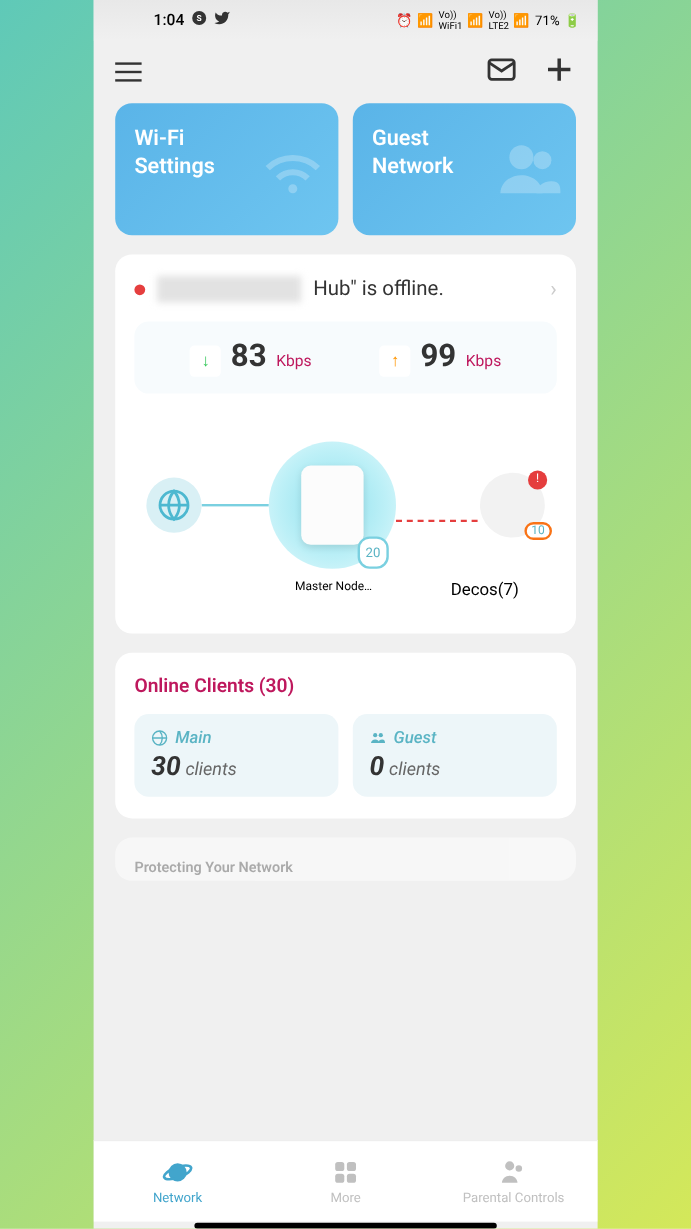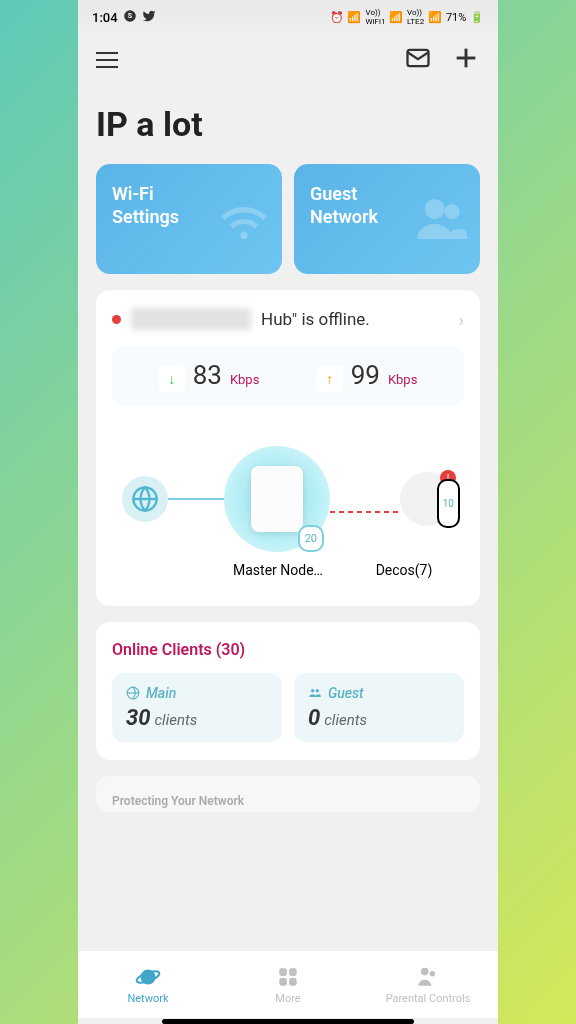--- a/index.html
+++ b/index.html
@@ -21,21 +21,21 @@
     .status-bar {
       display: flex;
       justify-content: space-between;
       align-items: center;
       padding: 8px 14px;
       font-size: 13px;
       background: linear-gradient(to bottom, #e8e8e8, #f0f0f0);
     }
     .status-left { display: flex; align-items: center; gap: 5px; }
     .status-right { display: flex; align-items: center; gap: 4px; font-size: 11px; }
-    .status-clock { font-weight: 500; }
+    .status-clock { font-weight: 500; margin-left: 36px; }
     .status-icon { font-size: 14px; }
     .header {
       display: flex;
       justify-content: space-between;
       align-items: center;
       padding: 10px 18px;
     }
     .hamburger { display: flex; flex-direction: column; gap: 5px; cursor: pointer; }
     .hamburger span { width: 22px; height: 2px; background: #333; }
     .header-right { display: flex; align-items: center; gap: 20px; }
@@ -85,21 +85,21 @@
       background: #f7fbfd;
       border-radius: 12px;
       padding: 14px 18px;
       display: flex;
       justify-content: space-around;
     }
     .speed-item { display: flex; align-items: baseline; gap: 8px; }
     .speed-arrow { width: 26px; height: 26px; background: #fff; border-radius: 4px; display: inline-flex; align-items: center; justify-content: center; font-size: 14px; }
     .arrow-down { color: #34c759; }
     .arrow-up { color: #ff9500; }
-    .speed-num { font-size: 26px; font-weight: 400; color: #333; }
+    .speed-num { font-size: 26px; font-weight: 700; color: #333; }
     .speed-unit { font-size: 13px; color: #be185d; }
     .topology {
       padding: 40px 10px 10px;
       display: flex;
       align-items: center;
       justify-content: center;
       position: relative;
     }
     .topo-node {
       display: flex;
@@ -148,28 +148,28 @@
       background: #e53e3e;
       color: #fff;
       font-size: 10px;
       border-radius: 50%;
       display: flex; align-items: center; justify-content: center;
     }
     .deco-count {
       position: absolute;
       bottom: -2px; right: -6px;
       background: #fff;
-      border: 2px solid #000000;
+      border: 2px solid #f97316;
       color: #5ab4c4;
       font-size: 10px;
-      padding: 17px 4px;
+      padding: 0 4px;
       border-radius: 10px;
     }
     .topo-label-row { display: flex; justify-content: space-between; padding: 0 20px 10px; }
-    .lbl-master { margin-left: 86px; width: 120px; text-align: center; font-size: 14px; }
+    .lbl-master { margin-left: 86px; width: 120px; text-align: center; font-size: 10px; }
     .lbl-deco { width: 80px; text-align: center; font-size: 14px; }
     .clients-header { font-size: 16px; font-weight: 600; color: #be185d; margin-bottom: 14px; }
     .clients-row { display: flex; gap: 12px; font-style: italic; }
     .client-tile {
       flex: 1;
       background: #edf6f9;
       border-radius: 12px;
       padding: 12px 14px;
       cursor: pointer;
     }
@@ -257,23 +257,20 @@
       </span>
       <span class="plus-icon">
         <svg viewBox="0 0 24 24" fill="none" stroke="#333" stroke-width="2.5">
             <line x1="12" y1="4" x2="12" y2="20"></line>
             <line x1="4" y1="12" x2="20" y2="12"></line>
           </svg>
       </span>
     </div>
   </div>
 
-  <div class="title-section">
-    <h1 class="app-title">IP a lot</h1>
-  </div>
 
   <div class="tiles-row">
     <div class="tile">
       <div class="tile-label" style="white-space:pre-line;">Wi-Fi
 Settings</div>
       <svg class="tile-bg-icon" viewBox="0 0 24 24" fill="#fff">
           <path d="M12 20c.83 0 1.5-.67 1.5-1.5S12.83 17 12 17s-1.5.67-1.5 1.5.67 1.5 1.5 1.5zm-5.66-5.66a8 8 0 0111.32 0l-1.42 1.42a6 6 0 00-8.48 0l-1.42-1.42zM2.93 10.93a13 13 0 0118.14 0l-1.42 1.42a11 11 0 00-15.3 0l-1.42-1.42z"></path>
         </svg>
     </div>
     <div class="tile">

